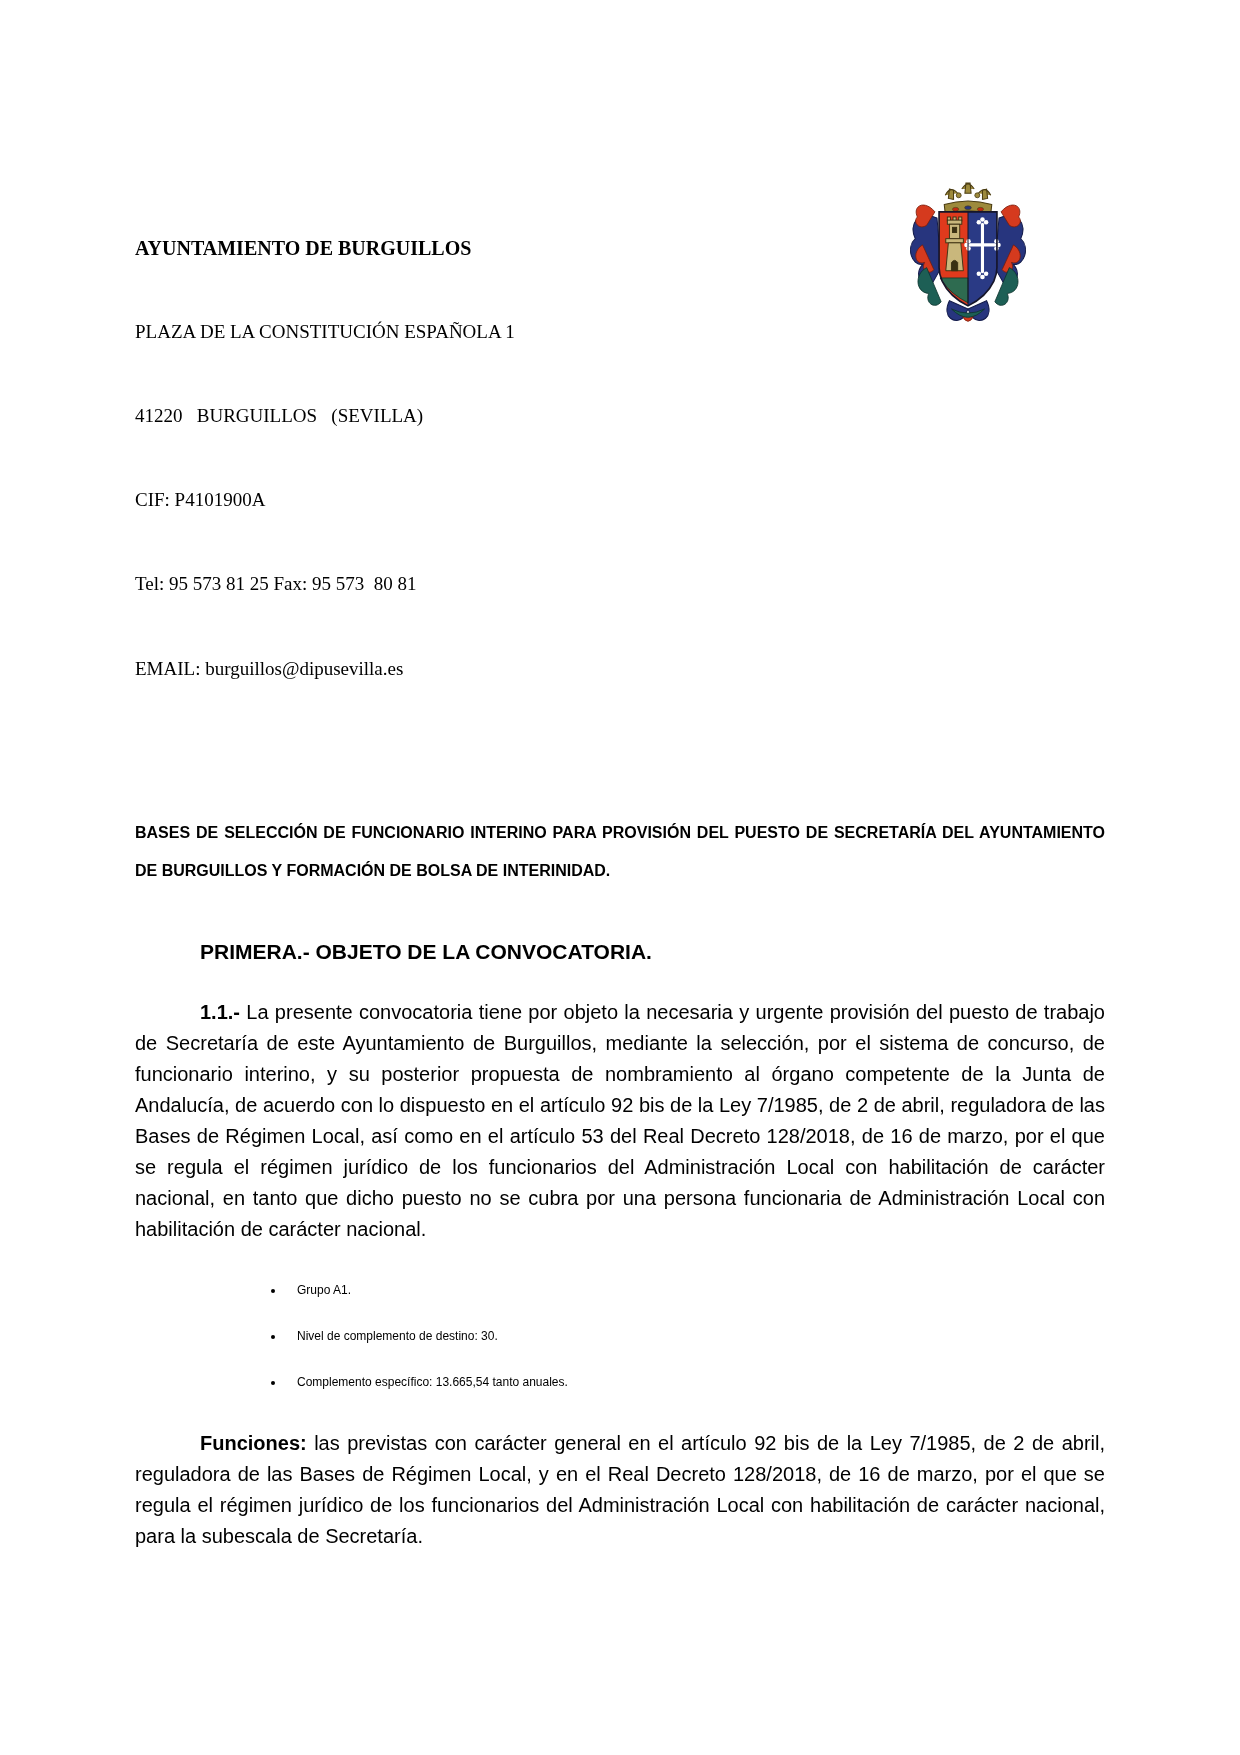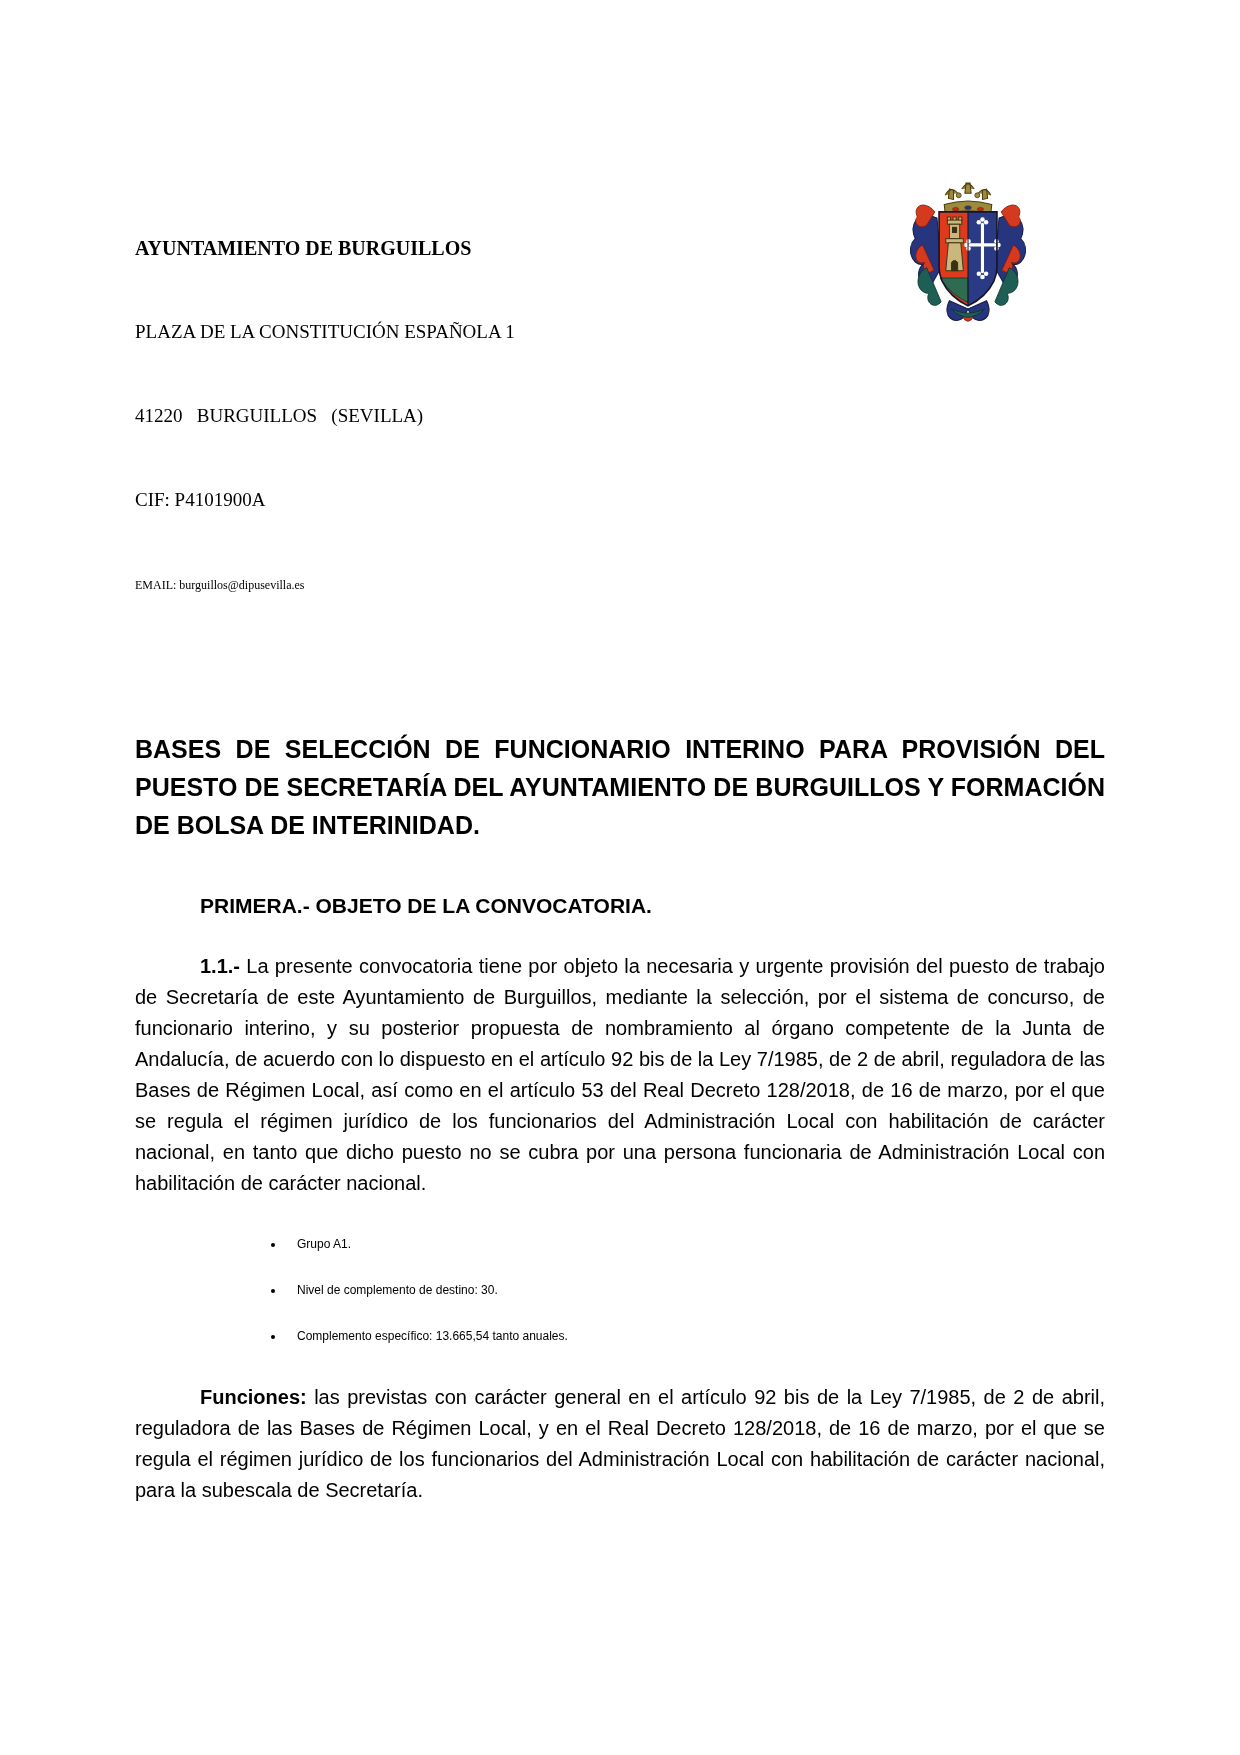--- a/index.html
+++ b/index.html
@@ -27,27 +27,27 @@
     align-items: flex-start;
     gap: 15px;
   }
   .letterhead-text {
     font-family: "Liberation Serif", serif;
     font-size: 19px;
     line-height: 28px;
     white-space: pre-wrap;
   }
   .lh-org { font-weight: bold; font-size: 20px; }
-  .lh-email { font-size: 12px; line-height: 30px; }
+  .lh-email { font-size: 19px; line-height: 30px; }
   .crest-wrap { margin: -14px 75px 0 0; }
   
   .doc-title {
     margin-top: 74px;
     font-weight: bold;
-    font-size: 25px;
+    font-size: 16px;
     line-height: 38px;
     text-align: justify;
   }
   .section-heading {
     margin: 46px 0 8px 65px;
     font-weight: bold;
     font-size: 21px;
     line-height: 31px;
   }
   p.body-par {
@@ -72,20 +72,21 @@
 
 <div class="page">
   <div class="content">
 
     <div class="letterhead">
       <div class="letterhead-text">
         <div class="lh-org">AYUNTAMIENTO DE BURGUILLOS</div>
         <div>PLAZA DE LA CONSTITUCIÓN ESPAÑOLA 1</div>
         <div>41220   BURGUILLOS   (SEVILLA)</div>
         <div>CIF: P4101900A</div>
+        <div>Tel: 95 573 81 25 Fax: 95 573  80 81</div>
         <div class="lh-email">EMAIL: burguillos@dipusevilla.es</div>
       </div>
 
       <div class="crest-wrap">
         <svg width="124" height="168" viewBox="0 0 120 162">
 
           <path d="M30,52 C12,44 2,58 9,72 C0,80 5,98 16,97 C8,106 14,120 25,116 L34,100 Z" fill="#27357e" stroke="#141c4a" stroke-width="1"></path>
           <path d="M90,52 C108,44 118,58 111,72 C120,80 115,98 104,97 C112,106 106,120 95,116 L86,100 Z" fill="#27357e" stroke="#141c4a" stroke-width="1"></path>
           <path d="M42,132 C34,148 48,156 56,148 L60,140 Z" fill="#27357e" stroke="#141c4a" stroke-width="1"></path>
           <path d="M78,132 C86,148 72,156 64,148 L60,140 Z" fill="#27357e" stroke="#141c4a" stroke-width="1"></path>

